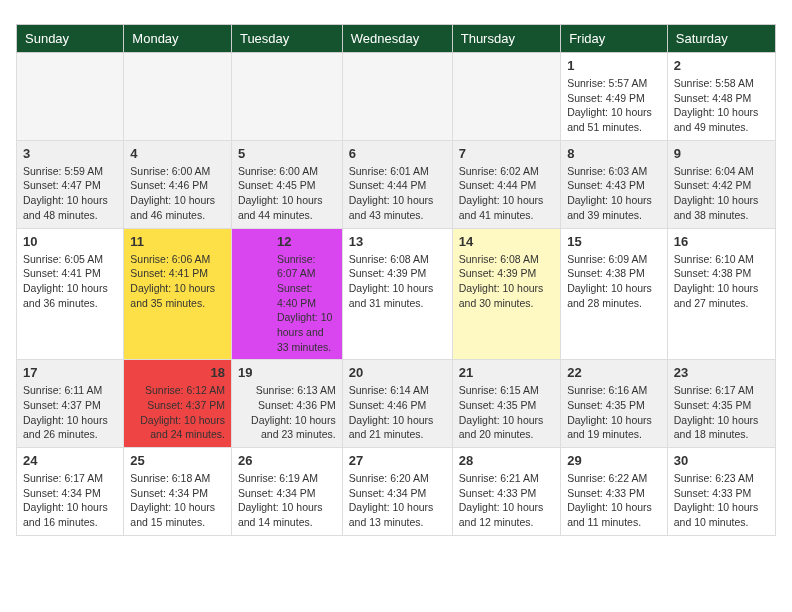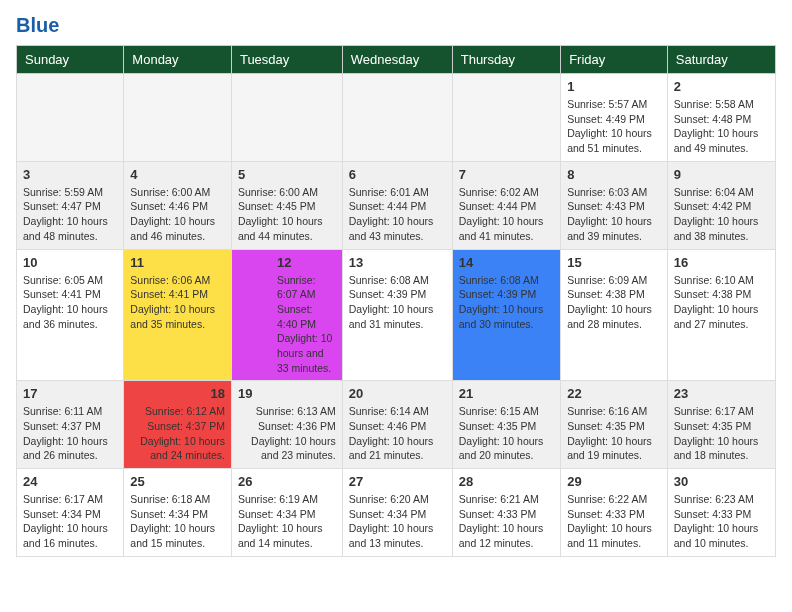--- a/index.html
+++ b/index.html
@@ -89,23 +89,20 @@
     .calendar tbody tr:nth-child(even) td {
       background: #f0f0f0;
     }
   </style>
 </head>
 <body>
 
 <div class="header">
   <div class="logo">
     <div>
-      <div style="display:flex;align-items:center;margin-top:-2px;">
-        <span style="font-size:20px;font-weight:bold;color:#1a5fa8;">Blue</span>
-      </div>
     </div>
   </div>
   <div class="title-section">
     <div class="month-title"></div>
     <div class="location"></div>
   </div>
 </div>
 
 <table class="calendar">
   <thead>
@@ -201,21 +198,21 @@
           <div class="day-info" style="white-space: pre-line;">Sunrise: 6:07 AM
 Sunset: 4:40 PM
 Daylight: 10 hours and 33 minutes.</div>
         </td>
         <td style="background: rgb(255, 255, 255);">
           <span class="day-number">13</span>
           <div class="day-info" style="white-space: pre-line;">Sunrise: 6:08 AM
 Sunset: 4:39 PM
 Daylight: 10 hours and 31 minutes.</div>
         </td>
-        <td style="background: #3b82f6;">
+        <td style="background: #fef9c3;">
           <span class="day-number">14</span>
           <div class="day-info" style="white-space: pre-line;">Sunrise: 6:08 AM
 Sunset: 4:39 PM
 Daylight: 10 hours and 30 minutes.</div>
         </td>
         <td style="background: rgb(255, 255, 255);">
           <span class="day-number">15</span>
           <div class="day-info" style="white-space: pre-line;">Sunrise: 6:09 AM
 Sunset: 4:38 PM
 Daylight: 10 hours and 28 minutes.</div>

